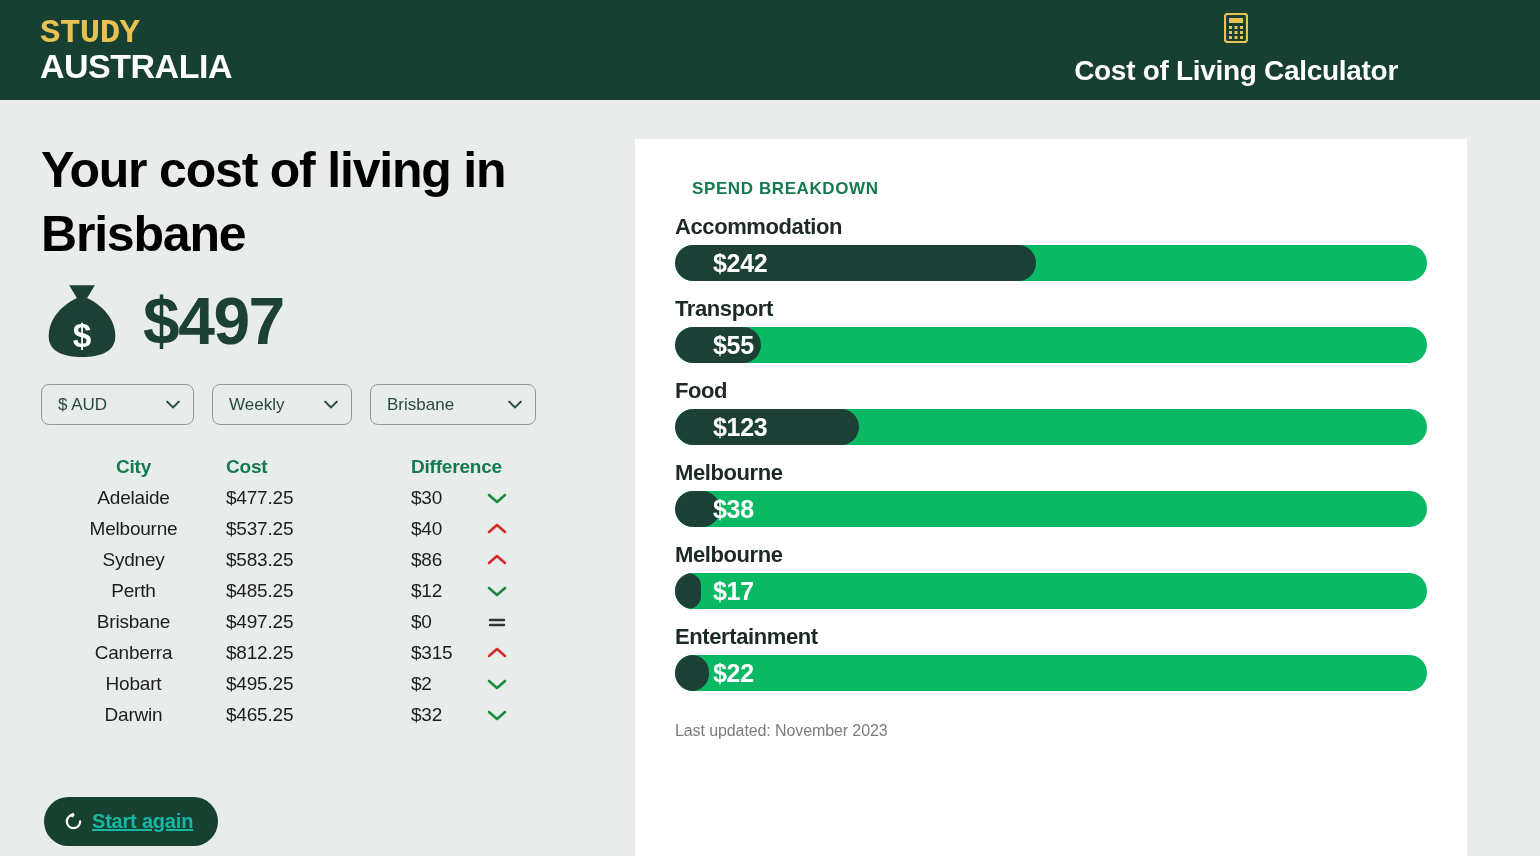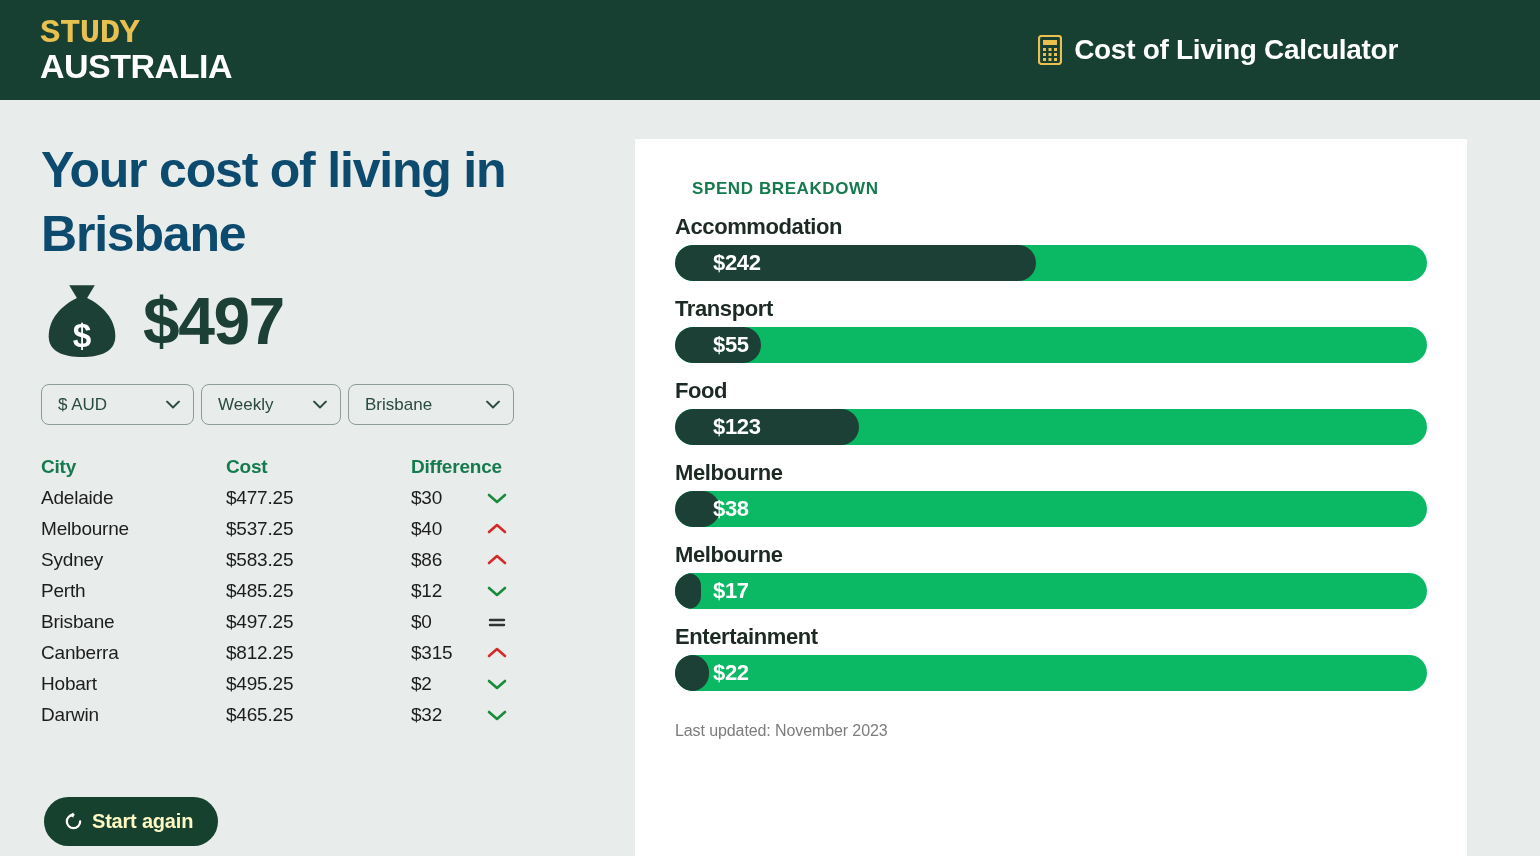--- a/index.html
+++ b/index.html
@@ -20,87 +20,87 @@
   .logo { margin-left: 40px; line-height: 0.96; }
   .logo-study {
     display: block; color: #e8c151; font-size: 34px; font-weight: bold;
     letter-spacing: -0.5px; font-stretch: condensed; font-family: Liberation Mono, monospace;
   }
   .logo-australia {
     display: block; color: #ffffff; font-size: 34px; font-weight: bold;
     letter-spacing: -0.5px;
   }
   .header-right {
-    margin-right: 142px; display: flex; align-items: center; gap: 12px;
+    margin-right: 142px; display: flex; align-items: center; gap: 12px; flex-direction: column;
   }
   .calc-icon { width: 24px; height: 30px; display: block; }
   .header-title {
     color: #ffffff; font-size: 28px; font-weight: bold; letter-spacing: -0.3px;
   }
 
   
   .left {
     position: absolute; left: 0; top: 100px; width: 635px; height: 756px;
     background: #e8eceb;
   }
   .page-title {
     margin: 38px 0 0 41px; width: 560px;
-    color: #0c4a6e; font-size: 50px; font-weight: bold;
+    color: #000000; font-size: 50px; font-weight: bold;
     line-height: 1.28; letter-spacing: -1.2px;
   }
   .total-row {
     display: flex; align-items: center; margin: 14px 0 0 41px; gap: 20px;
   }
   .moneybag { width: 82px; height: 82px; display: block; }
   .total-amount {
     color: #1c4035; font-size: 66px; font-weight: bold; letter-spacing: -1.5px;
     line-height: 1;
   }
 
-  .selects { display: flex; gap: 7px; margin: 22px 0 0 41px; border-radius: 12px; }
+  .selects { display: flex; gap: 18px; margin: 22px 0 0 41px; border-radius: 12px; }
   .select-wrap { position: relative; }
   .select-wrap select {
     appearance: none; -webkit-appearance: none;
     background: #e8eceb;
     border: 1px solid #8e9b96; border-radius: 8px;
     color: #2b4a40; font-size: 17px; font-family: "Liberation Sans", sans-serif;
     padding: 10px 40px 10px 16px; outline: none; cursor: pointer;
   }
   .sel-currency select { width: 153px; }
   .sel-frequency select { width: 140px; }
   .sel-city select { width: 166px; }
   .chev-down-sel {
     position: absolute; right: 14px; top: 50%; transform: translateY(-50%);
     pointer-events: none; width: 14px; height: 9px; display: block;
   }
 
   
   .city-table { margin: 26px 0 0 41px; width: 500px; }
   .ct-row { display: flex; align-items: center; height: 31px; }
-  .ct-city  { width: 185px; }
+  .ct-city  { width: 185px; text-align: center; }
   .ct-cost  { width: 185px; }
   .ct-diff  { width: 75px; }
   .ct-arrow { width: 40px; display: flex; justify-content: flex-start; }
   .ct-head .ct-city, .ct-head .ct-cost, .ct-head .ct-diff {
     color: #157a4e; font-size: 19px; font-weight: bold; letter-spacing: -0.2px;
   }
   .ct-body .ct-city, .ct-body .ct-cost, .ct-body .ct-diff {
     color: #1d1d1d; font-size: 19px; letter-spacing: -0.2px;
   }
   .arrow-svg { width: 22px; height: 14px; display: block; }
 
   
   .start-again {
     position: absolute; left: 44px; top: 697px;
     display: flex; align-items: center; gap: 9px;
-    background: #17412f; color: #fef9c3;
+    background: #17412f; color: #14b8a6;
     border: none; border-radius: 26px;
     padding: 13px 25px 13px 20px;
     font-size: 20px; font-weight: bold; font-family: "Liberation Sans", sans-serif;
-    cursor: pointer; letter-spacing: -0.2px;
+    cursor: pointer; letter-spacing: -0.2px; text-decoration: underline;
   }
   .reset-icon { width: 19px; height: 19px; display: block; }
 
   
   .card {
     position: absolute; left: 635px; top: 139px;
     width: 832px; height: 717px; background: #ffffff;
   }
   .spend-label {
     margin: 40px 0 0 57px;
@@ -115,21 +115,21 @@
     position: relative; width: 752px; height: 36px;
     background: #0bb863; border-radius: 18px; overflow: hidden;
   }
   .bar-fill {
     position: absolute; left: 0; top: 0; height: 36px;
     background: #1c4035; border-radius: 18px;
   }
   .bar-value {
     position: absolute; left: 38px; top: 0; height: 36px;
     display: flex; align-items: center;
-    color: #ffffff; font-size: 22px; font-weight: bold; letter-spacing: -0.3px;
+    color: #ffffff; font-size: 25px; font-weight: bold; letter-spacing: -0.3px;
   }
   .last-updated {
     margin: 31px 0 0 40px; color: #7c7c7c; font-size: 16px; letter-spacing: -0.1px;
   }
 </style>
 </head>
 <body>
 
 <div id="app">
 

